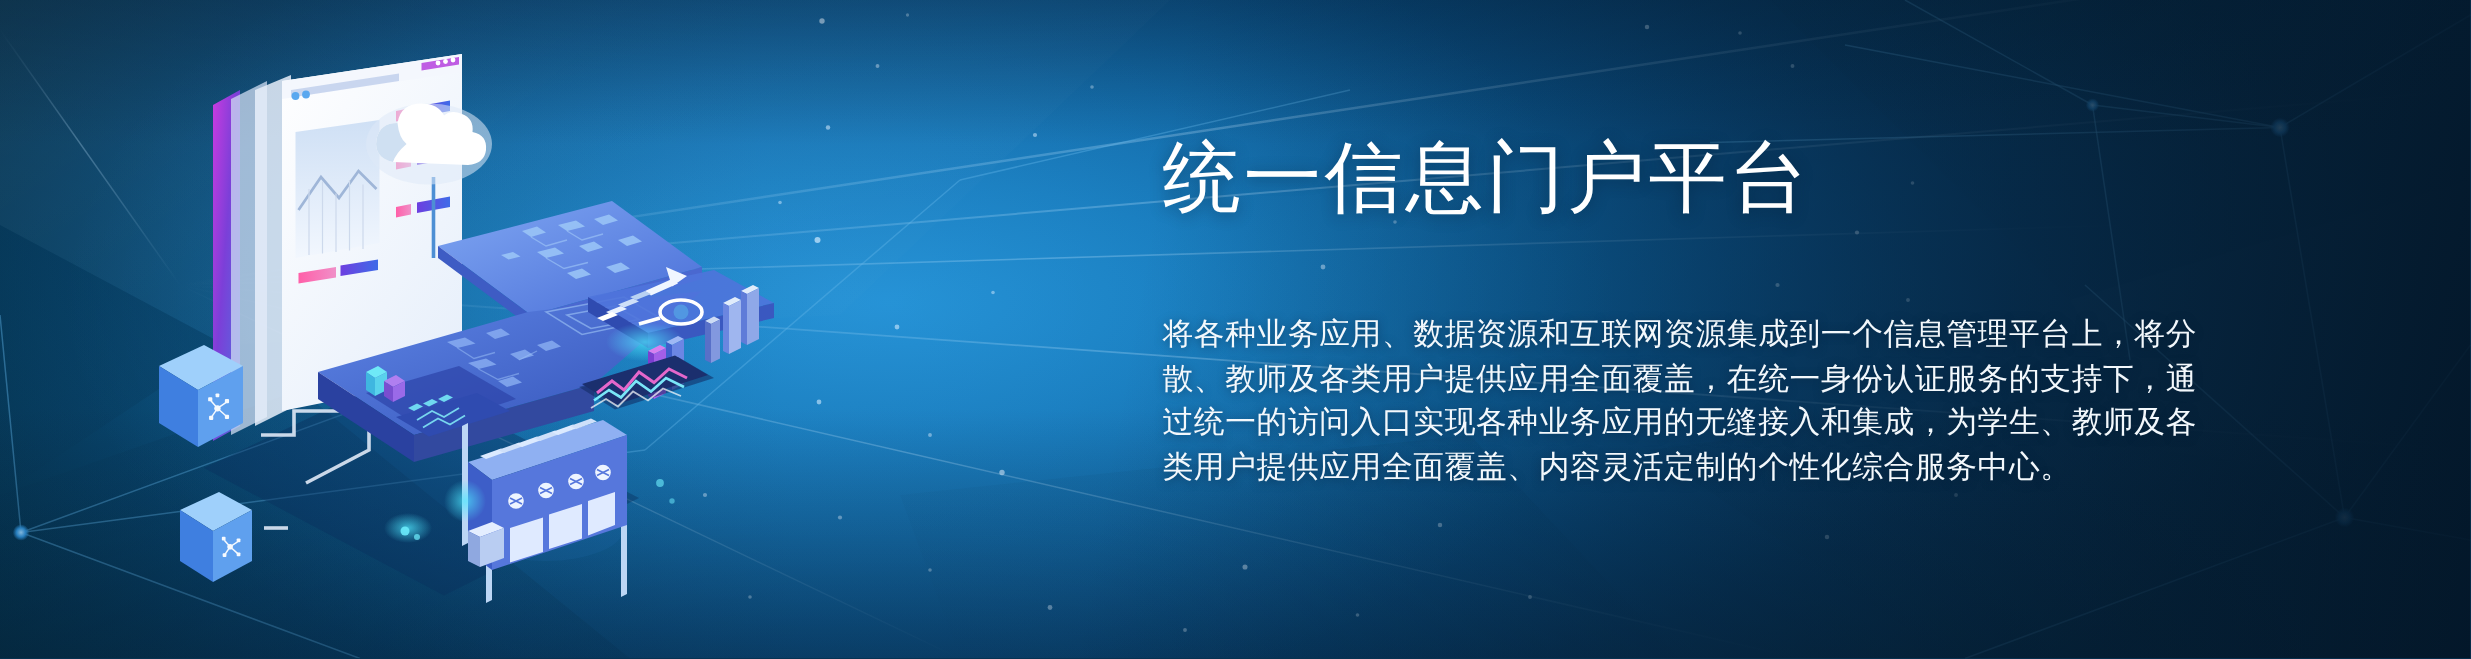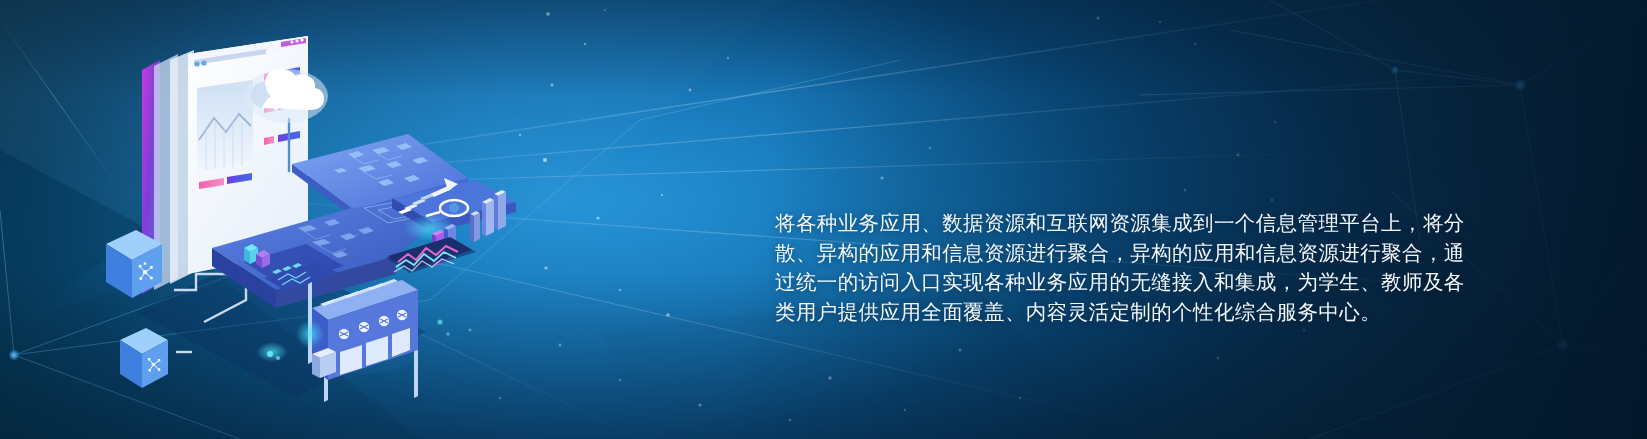--- a/index.html
+++ b/index.html
@@ -550,16 +550,17 @@
         <ellipse cx="176" cy="330" rx="16" ry="10" fill="url(#cyanGlow)"></ellipse>
         <circle cx="174" cy="332" r="3" fill="#6ff0ff" opacity="0.85"></circle>
         <circle cx="182" cy="336" r="2" fill="#6ff0ff" opacity="0.7"></circle>
         <circle cx="344" cy="300" r="2.6" fill="#6ff0ff" opacity="0.6"></circle>
         <circle cx="352" cy="312" r="1.8" fill="#6ff0ff" opacity="0.5"></circle>
       </g>
     </svg>
   </div>
 
   <div class="copy">
-    <div class="para">将各种业务应用、数据资源和互联网资源集成到一个信息管理平台上，将分散、异构的应用和信息资源进行聚合，异构的应用和信息资源进行聚合，通过统一的访问入口实现各种业务应用的无缝接入和集成，为学生、教师及各类用户提供应用全面覆盖、内容灵活定制的个性化综合服务中心。</div>
+    <div class="title">统一信息门户平台</div>
+    <div class="para">将各种业务应用、数据资源和互联网资源集成到一个信息管理平台上，将分散、教师及各类用户提供应用全面覆盖，在统一身份认证服务的支持下，通过统一的访问入口实现各种业务应用的无缝接入和集成，为学生、教师及各类用户提供应用全面覆盖、内容灵活定制的个性化综合服务中心。</div>
   </div>
 
 </div>
 
 </body></html>

